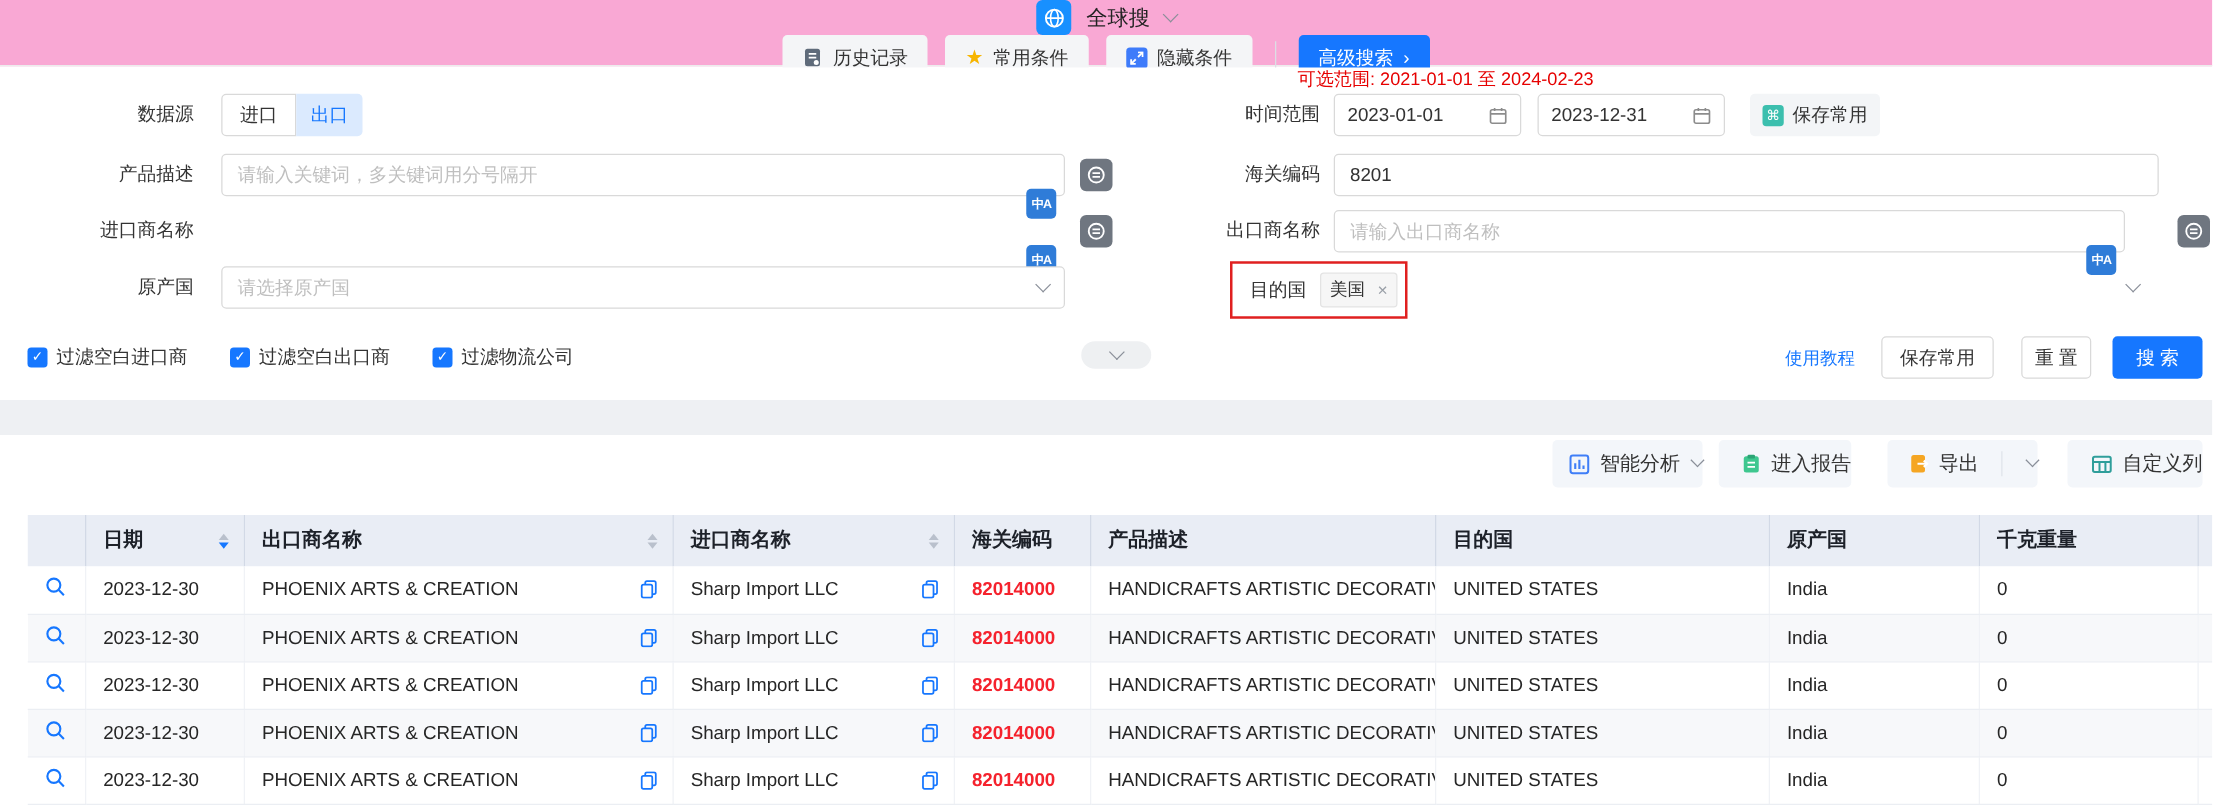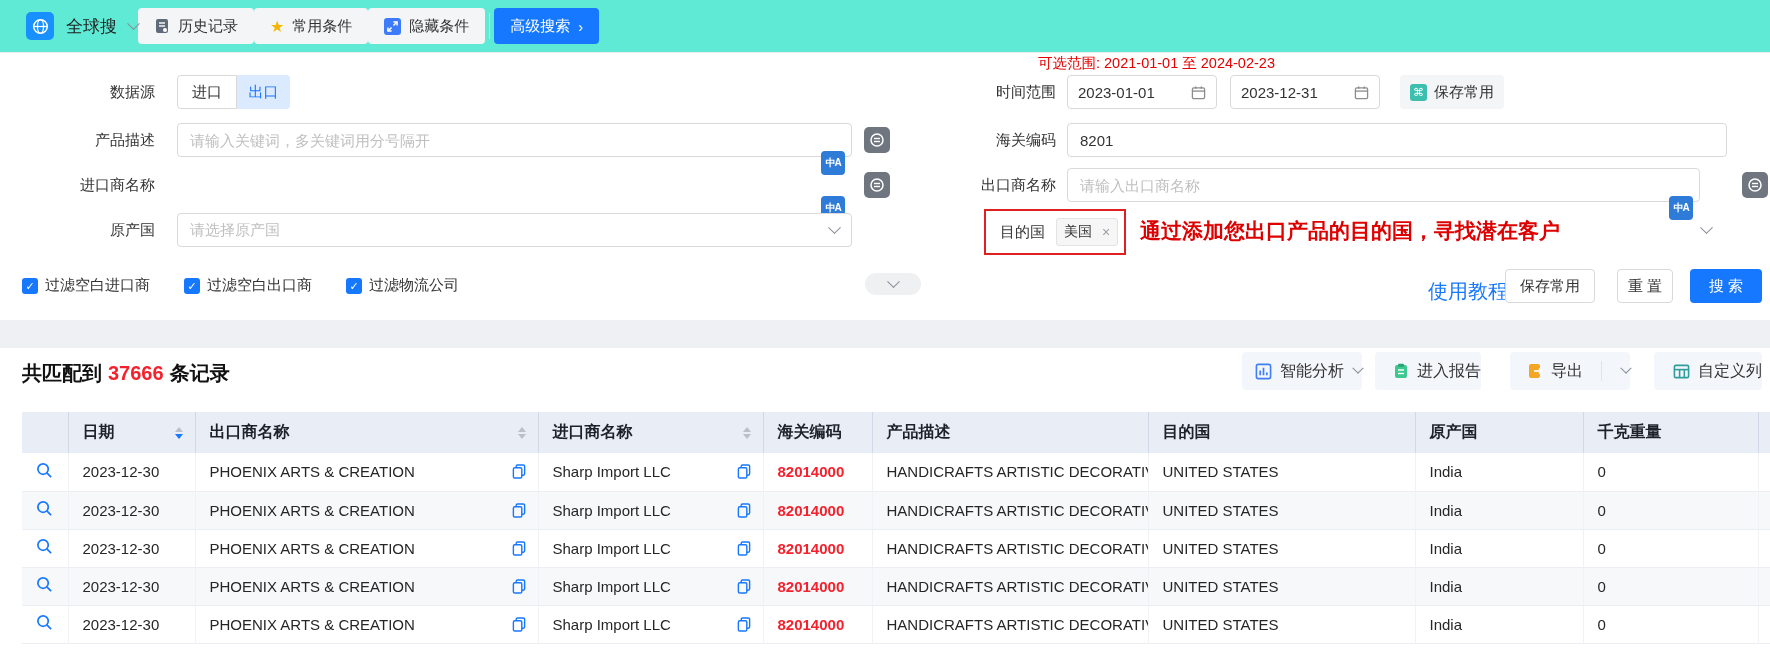--- a/index.html
+++ b/index.html
@@ -2,27 +2,27 @@
 <html><head>
 <meta charset="utf-8">
 <style>
   * { margin:0; padding:0; box-sizing:border-box; }
   html,body { background:#fff; }
   .page {
     position:relative; width:1770px; height:648px; overflow:hidden;
     font-family:"Liberation Sans","DejaVu Sans",sans-serif; color:#333; background:#fff;
   }
   
-  .topbar { position:absolute; top:0; left:0; right:0; height:53px; background:#5eead4;
-    border-bottom:1px solid #ececec; display:flex; align-items:center; padding:0 26px; }
+  .topbar { position:absolute; top:0; left:0; right:0; height:53px; background:#f9a8d4;
+    border-bottom:1px solid #ececec; display:flex; align-items:center; justify-content:space-between; padding:0 26px;flex-direction:column; }
   .tb-left { display:flex; align-items:center; gap:12px; }
   .logo { width:28px; height:28px; background:#1890ff; border-radius:5px; display:flex; align-items:center; justify-content:center; }
   .app-title { font-size:17px; color:#222; }
   .chev { display:inline-block; width:9px; height:9px; border-right:1.7px solid #8a8f99; border-bottom:1.7px solid #8a8f99; transform:rotate(45deg) translate(-2px,-2px); }
-  .tb-right { display:flex; align-items:center; }
+  .tb-right { display:flex; align-items:center; gap:14px; }
   .tb-btn { height:36px; padding:0 16px; background:#f4f5f7; border-radius:4px; display:flex; align-items:center; gap:8px; font-size:15px; color:#333; cursor:pointer; }
   .tb-divider { width:1px; height:26px; background:#dcdfe4; margin:0 4px; }
   .adv-btn { height:36px; padding:0 16px; background:#1677ff; color:#fff; border-radius:4px; display:flex; align-items:center; gap:8px; font-size:15px; cursor:pointer; }
   .adv-arrow { font-size:15px; color:#fff; }
   .star { color:#f7b500; font-size:16px; }
   .hide-ic { width:17px; height:17px; background:#3e7bfa; border-radius:3px; display:flex; align-items:center; justify-content:center; }
   
   .form-area { position:absolute; top:54px; left:0; right:0; height:266px; background:#fff; }
   .f-label { position:absolute; height:34px; line-height:34px; text-align:right; font-size:15px; color:#333; }
   .f-input { position:absolute; height:34px; border:1px solid #d9d9d9; border-radius:4px; background:#fff;
@@ -48,21 +48,21 @@
     display:flex; align-items:center; gap:11px; padding-left:14px; }
   .dest-tag { background:#f6f6f6; border:1px solid #e3e3e3; border-radius:3px; padding:4px 7px; font-size:14px; color:#333; display:flex; align-items:center; gap:10px; }
   .dest-tag .x { color:#9aa0a8; cursor:pointer; font-size:14px; }
   .annotation { position:absolute; left:1140px; top:163px; font-family:"Liberation Serif","DejaVu Serif",serif;
     font-weight:bold; font-size:21px; color:#dd0000; white-space:nowrap; }
   .filters { position:absolute; left:22px; top:222px; display:flex; gap:34px; }
   .filter-item { display:flex; align-items:center; gap:7px; font-size:15px; color:#333; cursor:pointer; }
   .cb { width:16px; height:16px; background:#1677ff; border-radius:3px; color:#fff; font-size:11px; line-height:16px; text-align:center; }
   .collapse-pill { position:absolute; left:865px; top:219px; width:56px; height:22px; background:#eef0f2; border-radius:12px;
     display:flex; align-items:center; justify-content:center; cursor:pointer; }
-  .tutorial { position:absolute; left:1428px; top:224px; font-size:20px; color:#1677ff; cursor:pointer; }
+  .tutorial { position:absolute; left:1428px; top:224px; font-size:14px; color:#1677ff; cursor:pointer; }
   .btn { position:absolute; top:215px; height:34px; border-radius:4px; display:flex; align-items:center; justify-content:center;
     font-size:15px; cursor:pointer; }
   .btn-plain { background:#fff; border:1px solid #d9d9d9; color:#333; }
   .btn-primary { background:#1677ff; color:#fff; }
   
   .band { position:absolute; top:320px; left:0; right:0; height:28px; background:#eef0f3; }
   
   .results { position:absolute; top:348px; left:0; right:0; bottom:0; background:#fff; }
   .res-title { position:absolute; left:22px; top:12px; font-size:20px; font-weight:bold; color:#111; }
   .res-title .count { color:#f5222d; margin:0 6px; }
@@ -216,21 +216,20 @@
       <span class="ph">请选择原产国</span>
       <span class="chev"></span>
     </div>
     <div class="dest-box">
       <span style="font-size:15px;color:#333;">目的国</span>
       <span class="dest-tag">
         <span>美国</span>
         <span class="x">×</span>
       </span>
     </div>
-    <div class="annotation">通过添加您出口产品的目的国，寻找潜在客户</div>
     <span class="chev" style="position:absolute;left:1702px;top:172px;"></span>
 
     <div class="filters">
       <div class="filter-item">
         <span class="cb">✓</span>
         <span>过滤空白进口商</span>
       </div>
       <div class="filter-item">
         <span class="cb">✓</span>
         <span>过滤空白出口商</span>
@@ -245,23 +244,20 @@
     </div>
     <div class="tutorial">使用教程</div>
     <div class="btn btn-plain" style="left:1505px;width:90px;">保存常用</div>
     <div class="btn btn-plain" style="left:1617px;width:56px;">重 置</div>
     <div class="btn btn-primary" style="left:1690px;width:72px;">搜 索</div>
   </div>
 
   <div class="band"></div>
 
   <div class="results">
-    <div class="res-title">
-      <span>共匹配到</span><span class="count">37666</span><span>条记录</span>
-    </div>
     <div class="res-btn" style="left:1242px;width:120px;">
       <span>
         <svg width="17" height="17" viewBox="0 0 18 18">
             <rect x="1.5" y="1.5" width="15" height="15" rx="2" fill="none" stroke="#3f7ef7" stroke-width="1.7"></rect>
             <line x1="5.5" y1="13" x2="5.5" y2="8" stroke="#3f7ef7" stroke-width="1.8"></line>
             <line x1="9" y1="13" x2="9" y2="5" stroke="#3f7ef7" stroke-width="1.8"></line>
             <line x1="12.5" y1="13" x2="12.5" y2="10" stroke="#3f7ef7" stroke-width="1.8"></line>
           </svg>
       </span>
       <span>智能分析</span>

